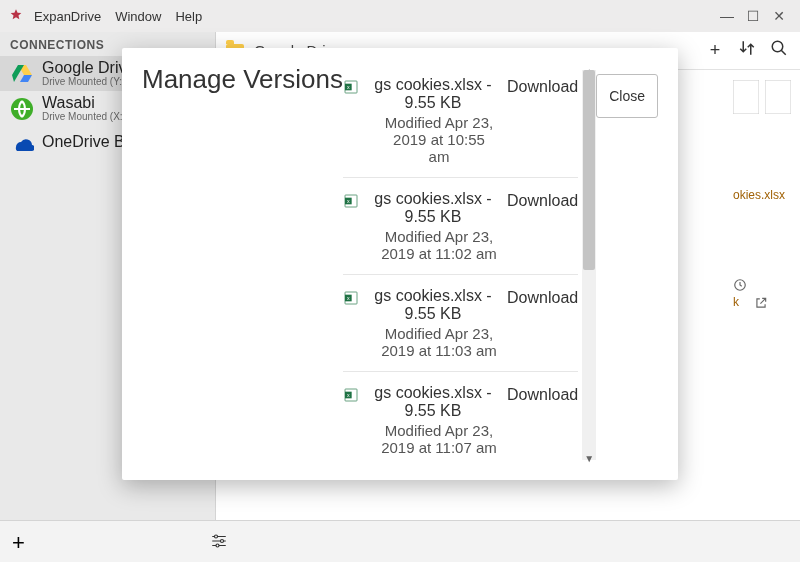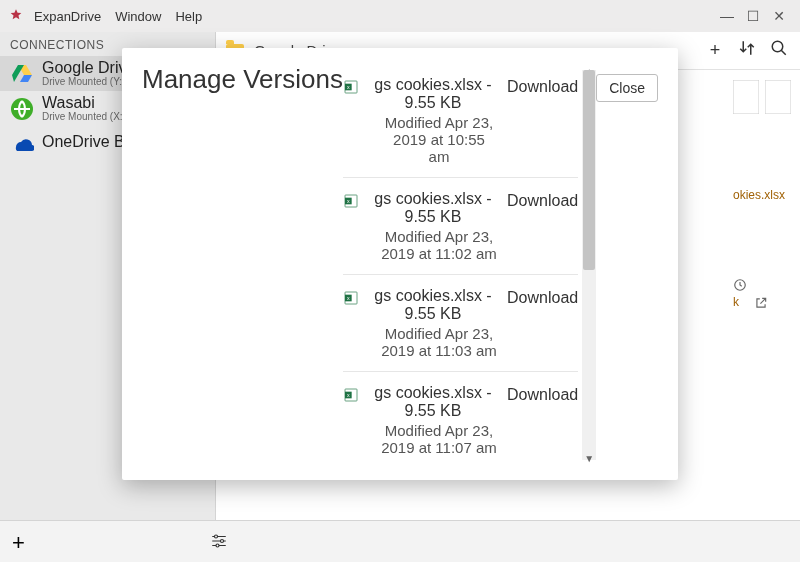--- a/index.html
+++ b/index.html
@@ -6,21 +6,21 @@
   html, body { width: 800px; height: 562px; overflow: hidden; background:#f3f3f3; }
   
   .titlebar { height:29px; background:#edecec; display:flex; align-items:center; padding:16px 8px; font-size:13px; color:#333; }
   .titlebar .logo { width:16px; height:16px; margin-right:10px; }
   .titlebar .menu-item { margin-right:14px; cursor:default; }
   .titlebar .spacer { flex:1; }
   .win-ctl { width:26px; text-align:center; font-size:14px; color:#555; }
   
   .app { display:flex; height: calc(100% - 30px - 44px); }
   .sidebar { width:216px; background:#e9e9e9; border-right:1px solid #d4d4d4; }
-  .sidebar-header { font-size:12px; letter-spacing:.5px; color:#555; padding:6px 10px 4px; }
+  .sidebar-header { font-size:12px; letter-spacing:.5px; color:#555; padding:6px 10px 4px;font-weight:bold; }
   .conn { display:flex; align-items:center; padding:4px 10px; gap:8px; }
   .conn.selected { background:#d7d7d7; }
   .conn .icon { width:24px; height:24px; flex:0 0 24px; }
   .conn .txt { display:flex; flex-direction:column; line-height:1.05; }
   .conn .name { font-size:16px; color:#222; }
   .conn .sub  { font-size:10px; color:#666; }
   
   .main { flex:1; background:#fff; display:flex; flex-direction:column; }
   .pathbar { height:38px; border-bottom:1px solid #e2e2e2; display:flex; align-items:center; padding:0 10px; gap:10px; }
   .folder-ic { width:18px; height:14px; background:#ffcf4b; border-radius:2px; position:relative; }
@@ -44,21 +44,21 @@
   .ver .fic { width:16px; height:18px; margin-top:3px; flex:0 0 16px; }
   .ver .info { flex:1; }
   .ver .line1 { font-size:16px; color:#333; }
   .ver .line2 { font-size:15px; color:#555; padding-left:12px; margin-top:2px; }
   .ver .dl { font-size:16px; color:#333; align-self:flex-start; margin-top:2px; }
   .scroll-track { position:absolute; right:0; top:6px; width:14px; height:calc(100% - 12px); background:#f0f0f0; }
   .scroll-thumb { position:absolute; left:1px; top:0; width:12px; height:200px; background:#c4c4c4; border-radius:2px; }
   .scroll-arrow { position:absolute; left:2px; font-size:10px; color:#666; }
   .scroll-arrow.up { top:-4px; }
   .scroll-arrow.down { bottom:-4px; }
-  .close-btn { margin-top:10px; font-size:14px; color:#333; background:#fff; border:1px solid #bdbdbd; border-radius:3px; padding:5px 12px; align-self:flex-start; cursor:pointer; }
+  .close-btn { margin-top:10px; font-size:14px; color:#333; background:#fff; border:1px solid #bdbdbd; border-radius:3px; padding:13px 12px; align-self:flex-start; cursor:pointer; }
   
   .ghost { position:absolute; right:9px; top:80px; font-size:12px; color:#a16207; line-height:1.9; }
   .ghost .row { display:flex; align-items:center; gap:6px; }
   .ghost .gi { width:14px; height:14px; display:inline-block; }
 </style>
 </head>
 <body>
 
 <div class="titlebar">
   <span class="logo">

